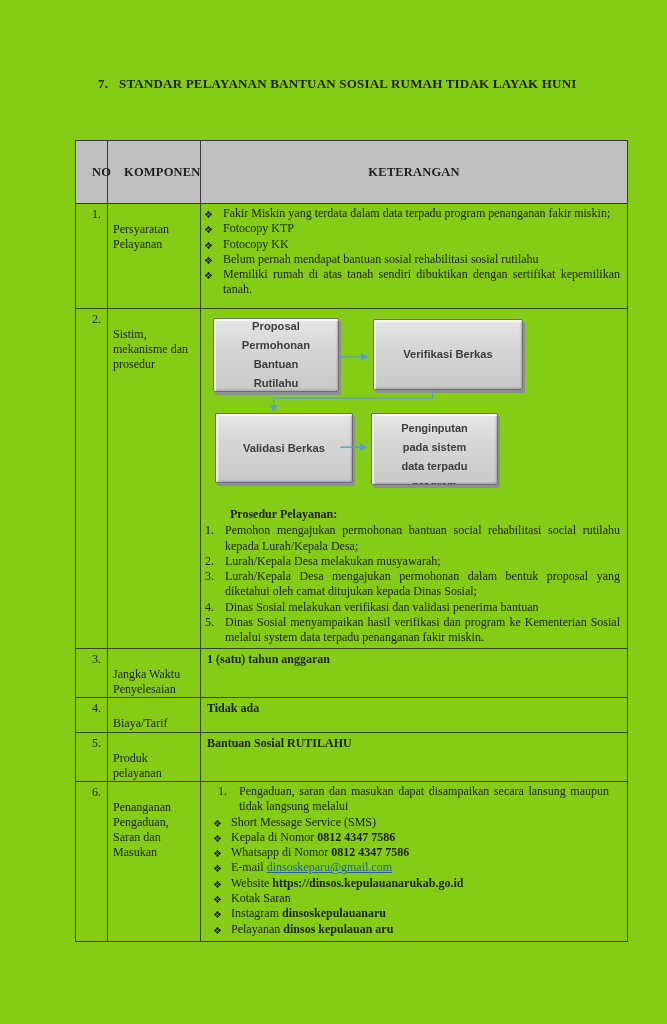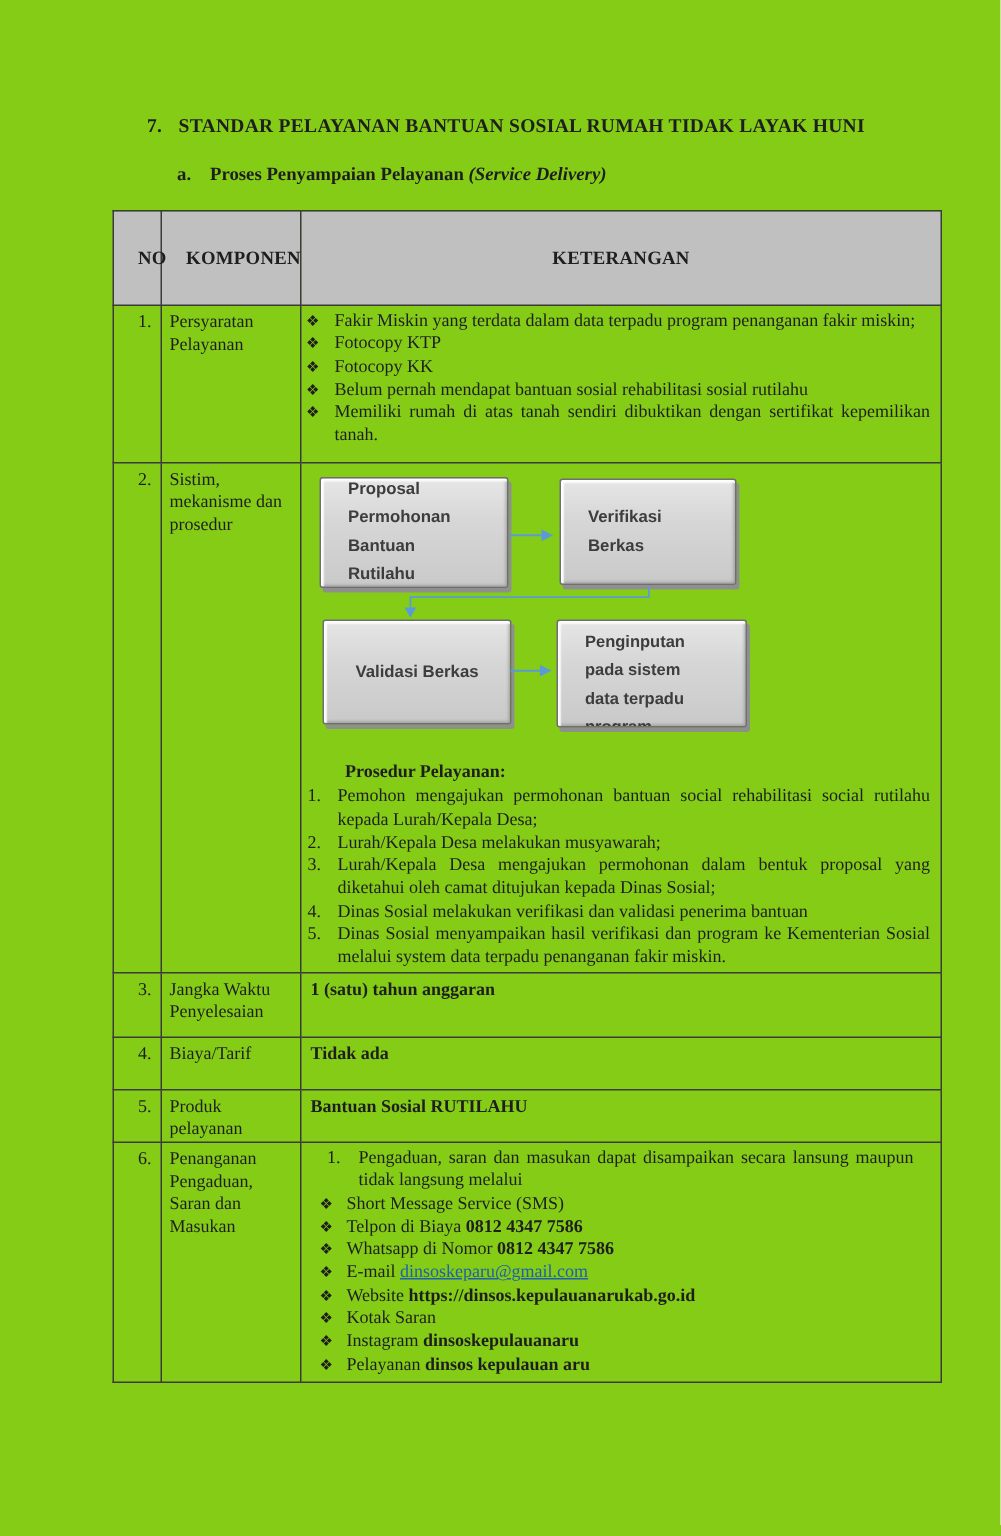--- a/index.html
+++ b/index.html
@@ -17,21 +17,21 @@
   .doc-table{position:absolute;left:75px;top:140px;border-collapse:collapse;table-layout:fixed;width:552px;}
   .doc-table col.c-no{width:32px;}
   .doc-table col.c-komp{width:93px;}
   .doc-table col.c-ket{width:427px;}
   .doc-table td,.doc-table th{border:1px solid #3b3b3b;vertical-align:top;padding:16px;}
   .doc-table th{
     background:#c0c0c0;font-size:12.5px;font-weight:bold;text-align:center;
     height:30px;vertical-align:middle;letter-spacing:.2px;
   }
   td.no-cell{text-align:center;font-size:12px;padding-top:3px;}
-  td.komp-cell{font-size:12px;line-height:15px;padding:3px 4px 0 5px;}
+  td.komp-cell{font-size:12px;line-height:15px;padding:18px 4px 0 5px;}
   td.ket-cell{font-size:12px;line-height:15.3px;padding:2px 7px 0 1px;}
   td.ket-cell.simple{padding-left:6px;padding-top:3px;font-weight:bold;}
   
   .li{position:relative;text-align:justify;}
   .li .mk{position:absolute;top:1px;font-size:10px;}
   .r1 .li{padding-left:21px;}
   .r1 .li .mk{left:2px;}
   .steps .li{padding-left:24px;}
   .steps .li .mk{left:4px;top:0;font-size:12px;font-family:"Liberation Serif",serif;}
   .proc-head{font-weight:bold;margin:14px 0 0 1px;font-size:12px;padding-left:28px;}
@@ -45,42 +45,39 @@
   a.link{color:#1f5fae;text-decoration:underline;}
   
   .flow{position:relative;width:100%;height:182px;}
   .fbox{
     position:absolute;box-sizing:border-box;
     background:linear-gradient(180deg,#e6e6e6 0%,#d6d6d6 40%,#c9c9c9 100%);
     border:1px solid #6f6f6f;
     box-shadow:2px 3px 0 #8f8f8f, inset 1px 1px 0 #ffffff, inset 2px 2px 1px rgba(255,255,255,.8), inset -1px -1px 2px rgba(130,130,130,.55);
     border-radius:2px;
     font-family:"Liberation Sans", sans-serif;font-size:11.2px;font-weight:bold;color:#3d3d3d;
-    display:flex;align-items:center;justify-content:center;text-align:left;
+    display:flex;align-items:center;justify-content:center;text-align:center;
     line-height:19px;padding:2px 18px;
   }
   .fbox.clip{display:block;overflow:hidden;align-items:flex-start;padding-top:5px;font-size:11px;}
   #fb1{left:12px;top:7px;width:126px;height:74px;}
-  #fb2{left:172px;top:8px;width:118px;height:71px;}
-  #fb3{left:14px;top:102px;width:126px;height:70px;}
+  #fb2{left:172px;top:8px;width:150px;height:71px;}
+  #fb3{left:14px;top:102px;width:138px;height:70px;}
   #fb4{left:170px;top:102px;width:127px;height:72px;}
   .connectors{position:absolute;left:0;top:0;width:100%;height:100%;pointer-events:none;}
 </style>
 </head>
 <body>
 
 <div class="page">
 
   <div class="title">
     <span class="tnum">7.</span><span>STANDAR PELAYANAN BANTUAN SOSIAL RUMAH TIDAK LAYAK HUNI</span>
   </div>
 
-  <div class="subtitle">
-    <span class="snum">a.</span><span>Proses Penyampaian Pelayanan </span><span class="em">(Service Delivery)</span>
-  </div>
 
   <table class="doc-table">
     <colgroup>
         <col class="c-no">
         <col class="c-komp">
         <col class="c-ket">
       </colgroup>
     <tbody>
         <tr>
       <th>NO</th>
@@ -152,21 +149,21 @@
       <td class="komp-cell">Produk pelayanan</td>
       <td class="ket-cell simple">Bantuan Sosial RUTILAHU</td>
     </tr>
 
     <tr style="height:160px;">
       <td class="no-cell">6.</td>
       <td class="komp-cell">Penanganan Pengaduan, Saran dan Masukan</td>
       <td class="ket-cell">
         <div class="intro"><span class="mk">1.</span><span>Pengaduan, saran dan masukan dapat disampaikan secara lansung maupun tidak langsung melalui</span></div>
         <div class="li chan"><span class="mk">❖</span><span>Short Message Service (SMS)</span><span class="bold"></span></div>
-        <div class="li chan"><span class="mk">❖</span><span>Telpon di Biaya </span><span class="bold">0812 4347 7586</span></div>
+        <div class="li chan"><span class="mk">❖</span><span>Kepala di Nomor </span><span class="bold">0812 4347 7586</span></div>
         <div class="li chan"><span class="mk">❖</span><span>Whatsapp di Nomor </span><span class="bold">0812 4347 7586</span></div>
         <div class="li chan"><span class="mk">❖</span><span>E-mail </span><a class="link" href="#">dinsoskeparu@gmail.com</a></div>
         <div class="li chan"><span class="mk">❖</span><span>Website </span><span class="bold">https://dinsos.kepulauanarukab.go.id</span></div>
         <div class="li chan"><span class="mk">❖</span><span>Kotak Saran</span><span class="bold"></span></div>
         <div class="li chan"><span class="mk">❖</span><span>Instagram </span><span class="bold">dinsoskepulauanaru</span></div>
         <div class="li chan"><span class="mk">❖</span><span>Pelayanan </span><span class="bold">dinsos kepulauan aru</span></div>
       </td>
     </tr>
   </tbody>
     </table>

